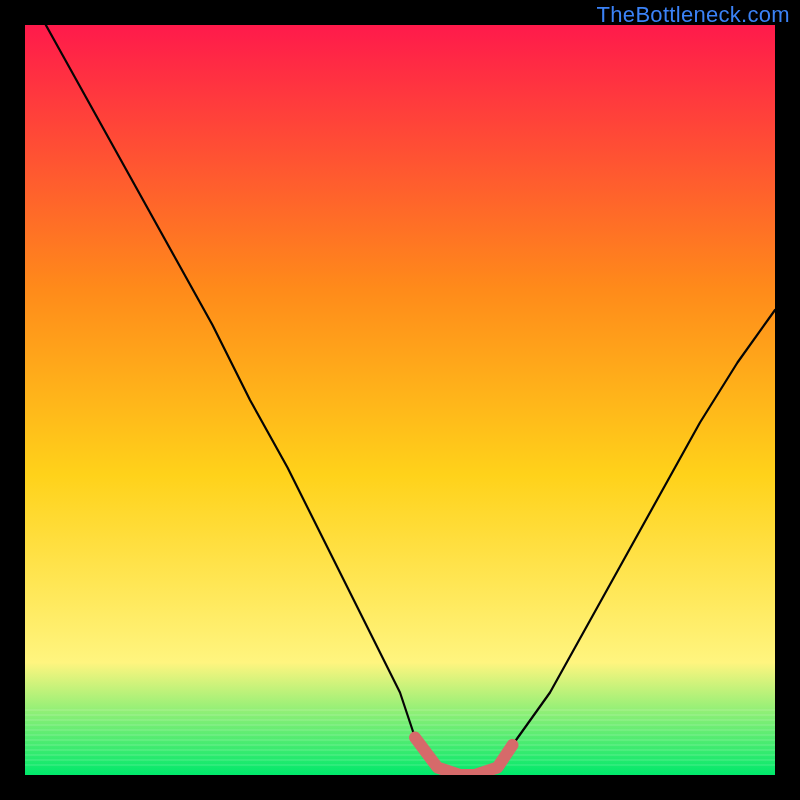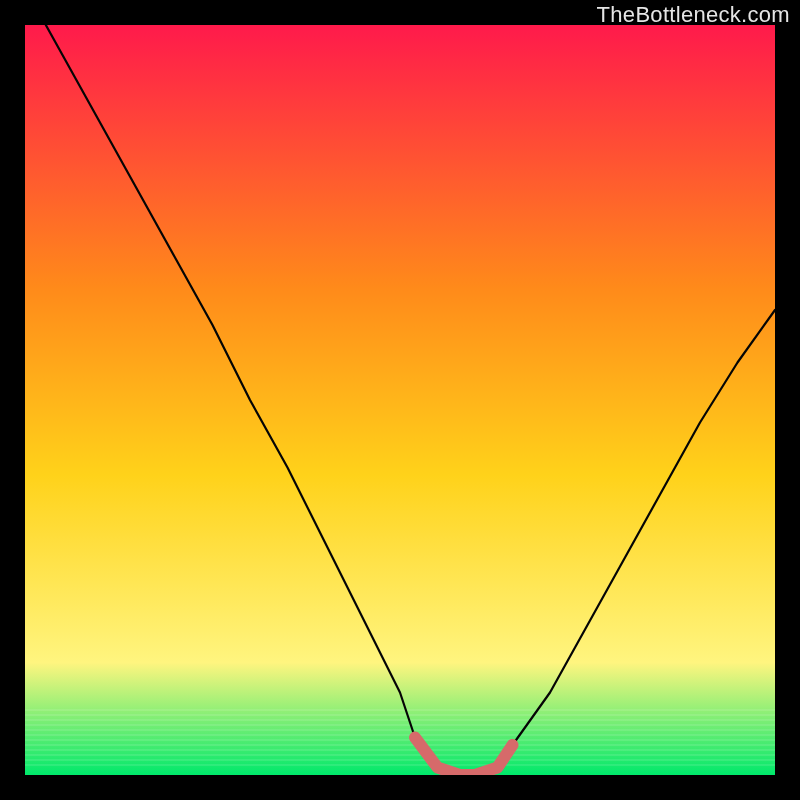--- a/index.html
+++ b/index.html
@@ -17,21 +17,21 @@
     width: 800px;
     height: 800px;
     background: #000;
   }
   .watermark {
     position: absolute;
     top: 2px;
     right: 10px;
     font-family: Arial, Helvetica, sans-serif;
     font-size: 22px;
-    color: #e5e5e5;
+    color: #3b82f6;
     letter-spacing: 0.3px;
     user-select: none;
   }
   .plot {
     position: absolute;
     left: 25px;
     top: 25px;
     width: 750px;
     height: 750px;
     overflow: hidden;

